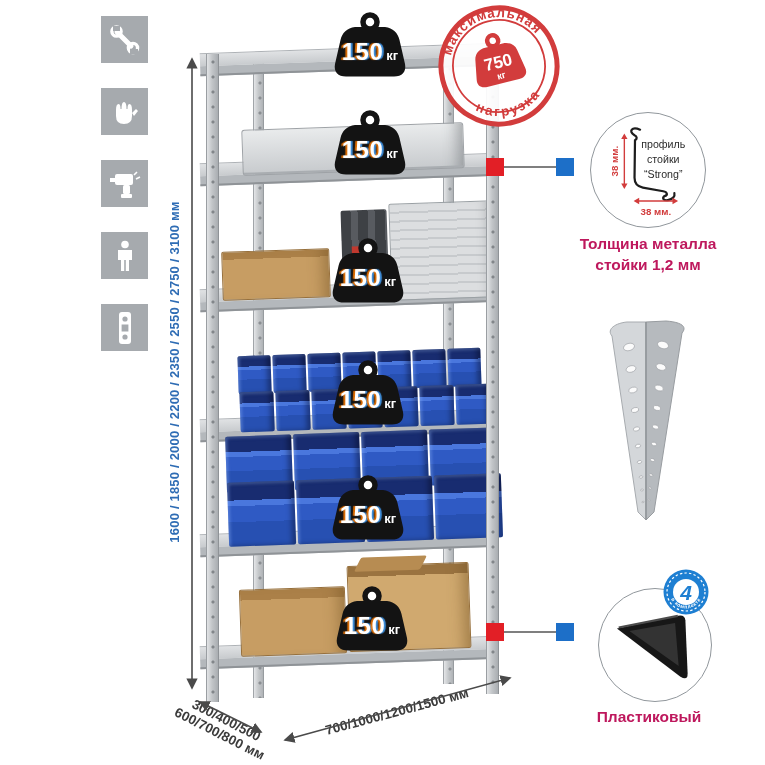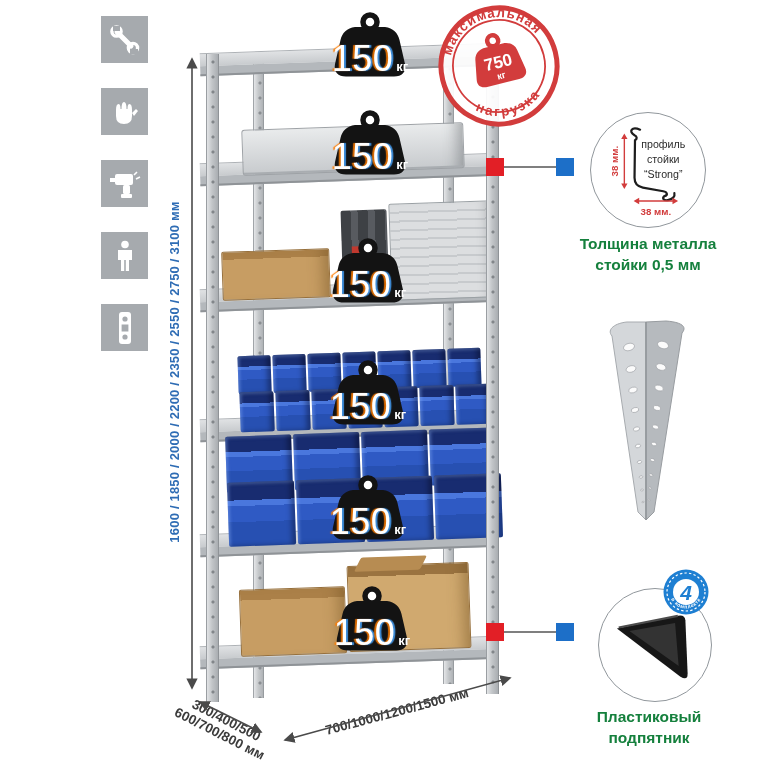--- a/index.html
+++ b/index.html
@@ -38,35 +38,35 @@
 
   .binrow { position:absolute; display:flex; transform:rotate(-2deg); z-index:3; }
   .bin { border-radius:2px; position:relative;
     background:linear-gradient(180deg,#182c70 0 28%,#4a77dd 28% 37%,#2f5ac4 37% 62%,#2750b2 62% 100%);
     box-shadow:inset -4px 0 5px rgba(0,0,15,.35), inset 2px 2px 3px rgba(150,185,255,.35); }
   .binrow.front { z-index:4; }
 
   
   .weight { position:absolute; width:88px; height:66px; z-index:6; }
   .weight .wlabel { position:absolute; left:0; top:26px; width:100%; text-align:center; color:#fff; }
-  .weight .val { font-size:36px; font-weight:normal; letter-spacing:.5px;
+  .weight .val { font-size:24px; font-weight:bold; letter-spacing:.5px;
     text-shadow:-2px 0 1px rgba(255,125,0,.85), 2px 0 1px rgba(70,165,255,.85); }
   .weight .unit { font-size:13px; font-weight:bold; margin-left:3px; }
 
   
   #stamp { position:absolute; left:437px; top:4px; width:124px; height:124px; transform:rotate(-14deg); z-index:10; }
 
   
   .sq { position:absolute; width:18px; height:18px; z-index:9; }
   .sq.red { background:#e21f26; }
   .sq.blue { background:#1d6fc8; }
 
   
   .circle-panel { position:absolute; border:1.6px solid #91979c; border-radius:50%; background:#fff; z-index:2; }
-  .caption { position:absolute; text-align:center; color:#15803d; font-size:15.5px; font-weight:600; line-height:21px; }
+  .caption { position:absolute; text-align:center; color:#be185d; font-size:15.5px; font-weight:600; line-height:21px; }
   #badge { position:absolute; left:663px; top:569px; width:46px; height:46px; z-index:7; }
 
   
   .dim-text { position:absolute; color:#3b3b3b; font-size:13.5px; font-weight:bold; text-align:center; line-height:15px; }
 
   svg { display:block; }
   #decor { position:absolute; left:0; top:0; z-index:8; pointer-events:none; }
 </style>
 </head>
 <body>
@@ -282,21 +282,21 @@
       <text x="70" y="110" text-anchor="middle" font-size="10.5" font-weight="bold" fill="#d23c3c">38 мм.</text>
       <g font-size="11.5" fill="#2b2b2b" text-anchor="middle">
         <text x="78" y="38">профиль</text>
         <text x="78" y="54">стойки</text>
         <text x="78" y="70">“Strong”</text>
       </g>
     </svg>
   </div>
   <div class="caption" style="left:568px; top:233px; width:160px">
     <span style="display:block">Толщина металла</span>
-    <span style="display:block">стойки 0,5 мм</span>
+    <span style="display:block">стойки 1,2 мм</span>
   </div>
 
   <div class="abs" style="left:600px; top:316px; z-index:2">
     <svg width="92" height="212" viewBox="0 0 92 212">
       <path d="M12,20 C6,13 16,7 27,6 L46,6 L46,204 L38,196 Z" fill="#d4d7da" stroke="#a7abaf" stroke-width="1"></path>
       <path d="M46,6 L66,5 C80,6 88,10 82,17 L54,196 L46,204 Z" fill="#b6babe" stroke="#989ca0" stroke-width="1"></path>
       <line x1="46" y1="6" x2="46" y2="204" stroke="#8d9195" stroke-width="1.2"></line>
       <g fill="#fbfbfb" stroke="#9a9ea2" stroke-width="0.6">
         <ellipse cx="29" cy="31" rx="5.6" ry="3.6" transform="rotate(-16 29 31)"></ellipse>
         <ellipse cx="31" cy="53" rx="5.0" ry="3.2" transform="rotate(-16 31 53)"></ellipse>
@@ -339,21 +339,20 @@
           <path id="badge-arc" d="M 7.5,28.6 A 16.5,16.5 0 0 0 38.5,28.6"></path>
         </defs>
       <text font-size="5" font-weight="bold" fill="#fff" letter-spacing="0.6">
         <textPath href="#badge-arc" startOffset="50%" text-anchor="middle">в комплекте</textPath>
       </text>
       <text x="23" y="31" text-anchor="middle" font-size="21" font-weight="bold" font-style="italic" fill="#1e7fd2">4</text>
     </svg>
   </div>
   <div class="caption" style="left:569px; top:706px; width:160px">
     <span style="display:block">Пластиковый</span>
-    <span style="display:block">подпятник</span>
   </div>
 
   <div class="dim-text" style="left:158px; top:712px; width:130px; transform:rotate(27deg)">
     <span style="display:block">300/400/500</span>
     <span style="display:block">600/700/800 мм</span>
   </div>
   <div class="dim-text" style="left:302px; top:704px; width:190px; transform:rotate(-15deg)">700/1000/1200/1500 мм</div>
 
   <svg id="decor" width="765" height="765" viewBox="0 0 765 765">
     <defs>

